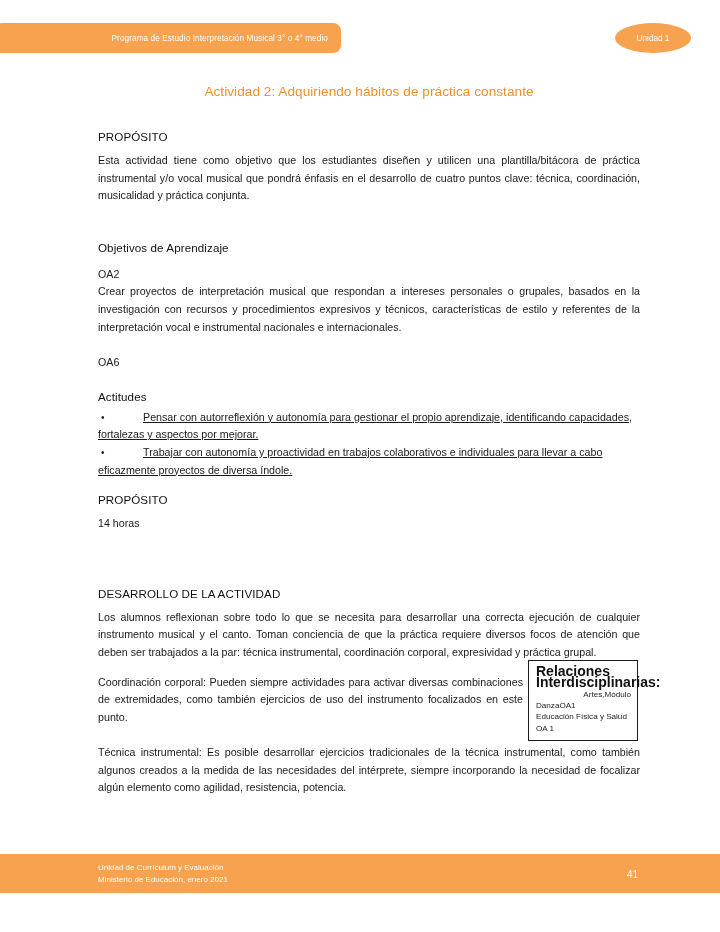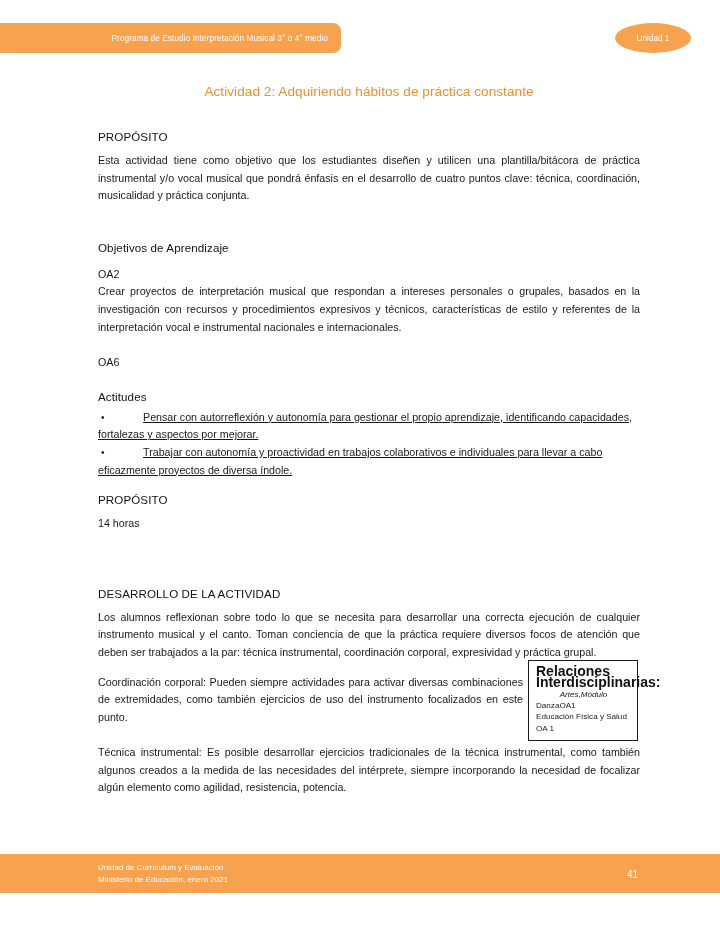--- a/index.html
+++ b/index.html
@@ -139,22 +139,21 @@
     line-height: 11.4px;
     color: #111;
   }
   .rel-box-line {
     font-size: 8.1px;
     line-height: 11.4px;
     color: #1a1a1a;
   }
   .rel-box-line.justify {
     display: flex;
-    justify-content: center;
-    font-style: italic;
+    justify-content: flex-end;
   }
   .dev-p2 {
     width: 425px;
   }
 
   
   .footer-bar {
     position: absolute;
     left: 0; bottom: 39px;
     width: 720px; height: 39px;

